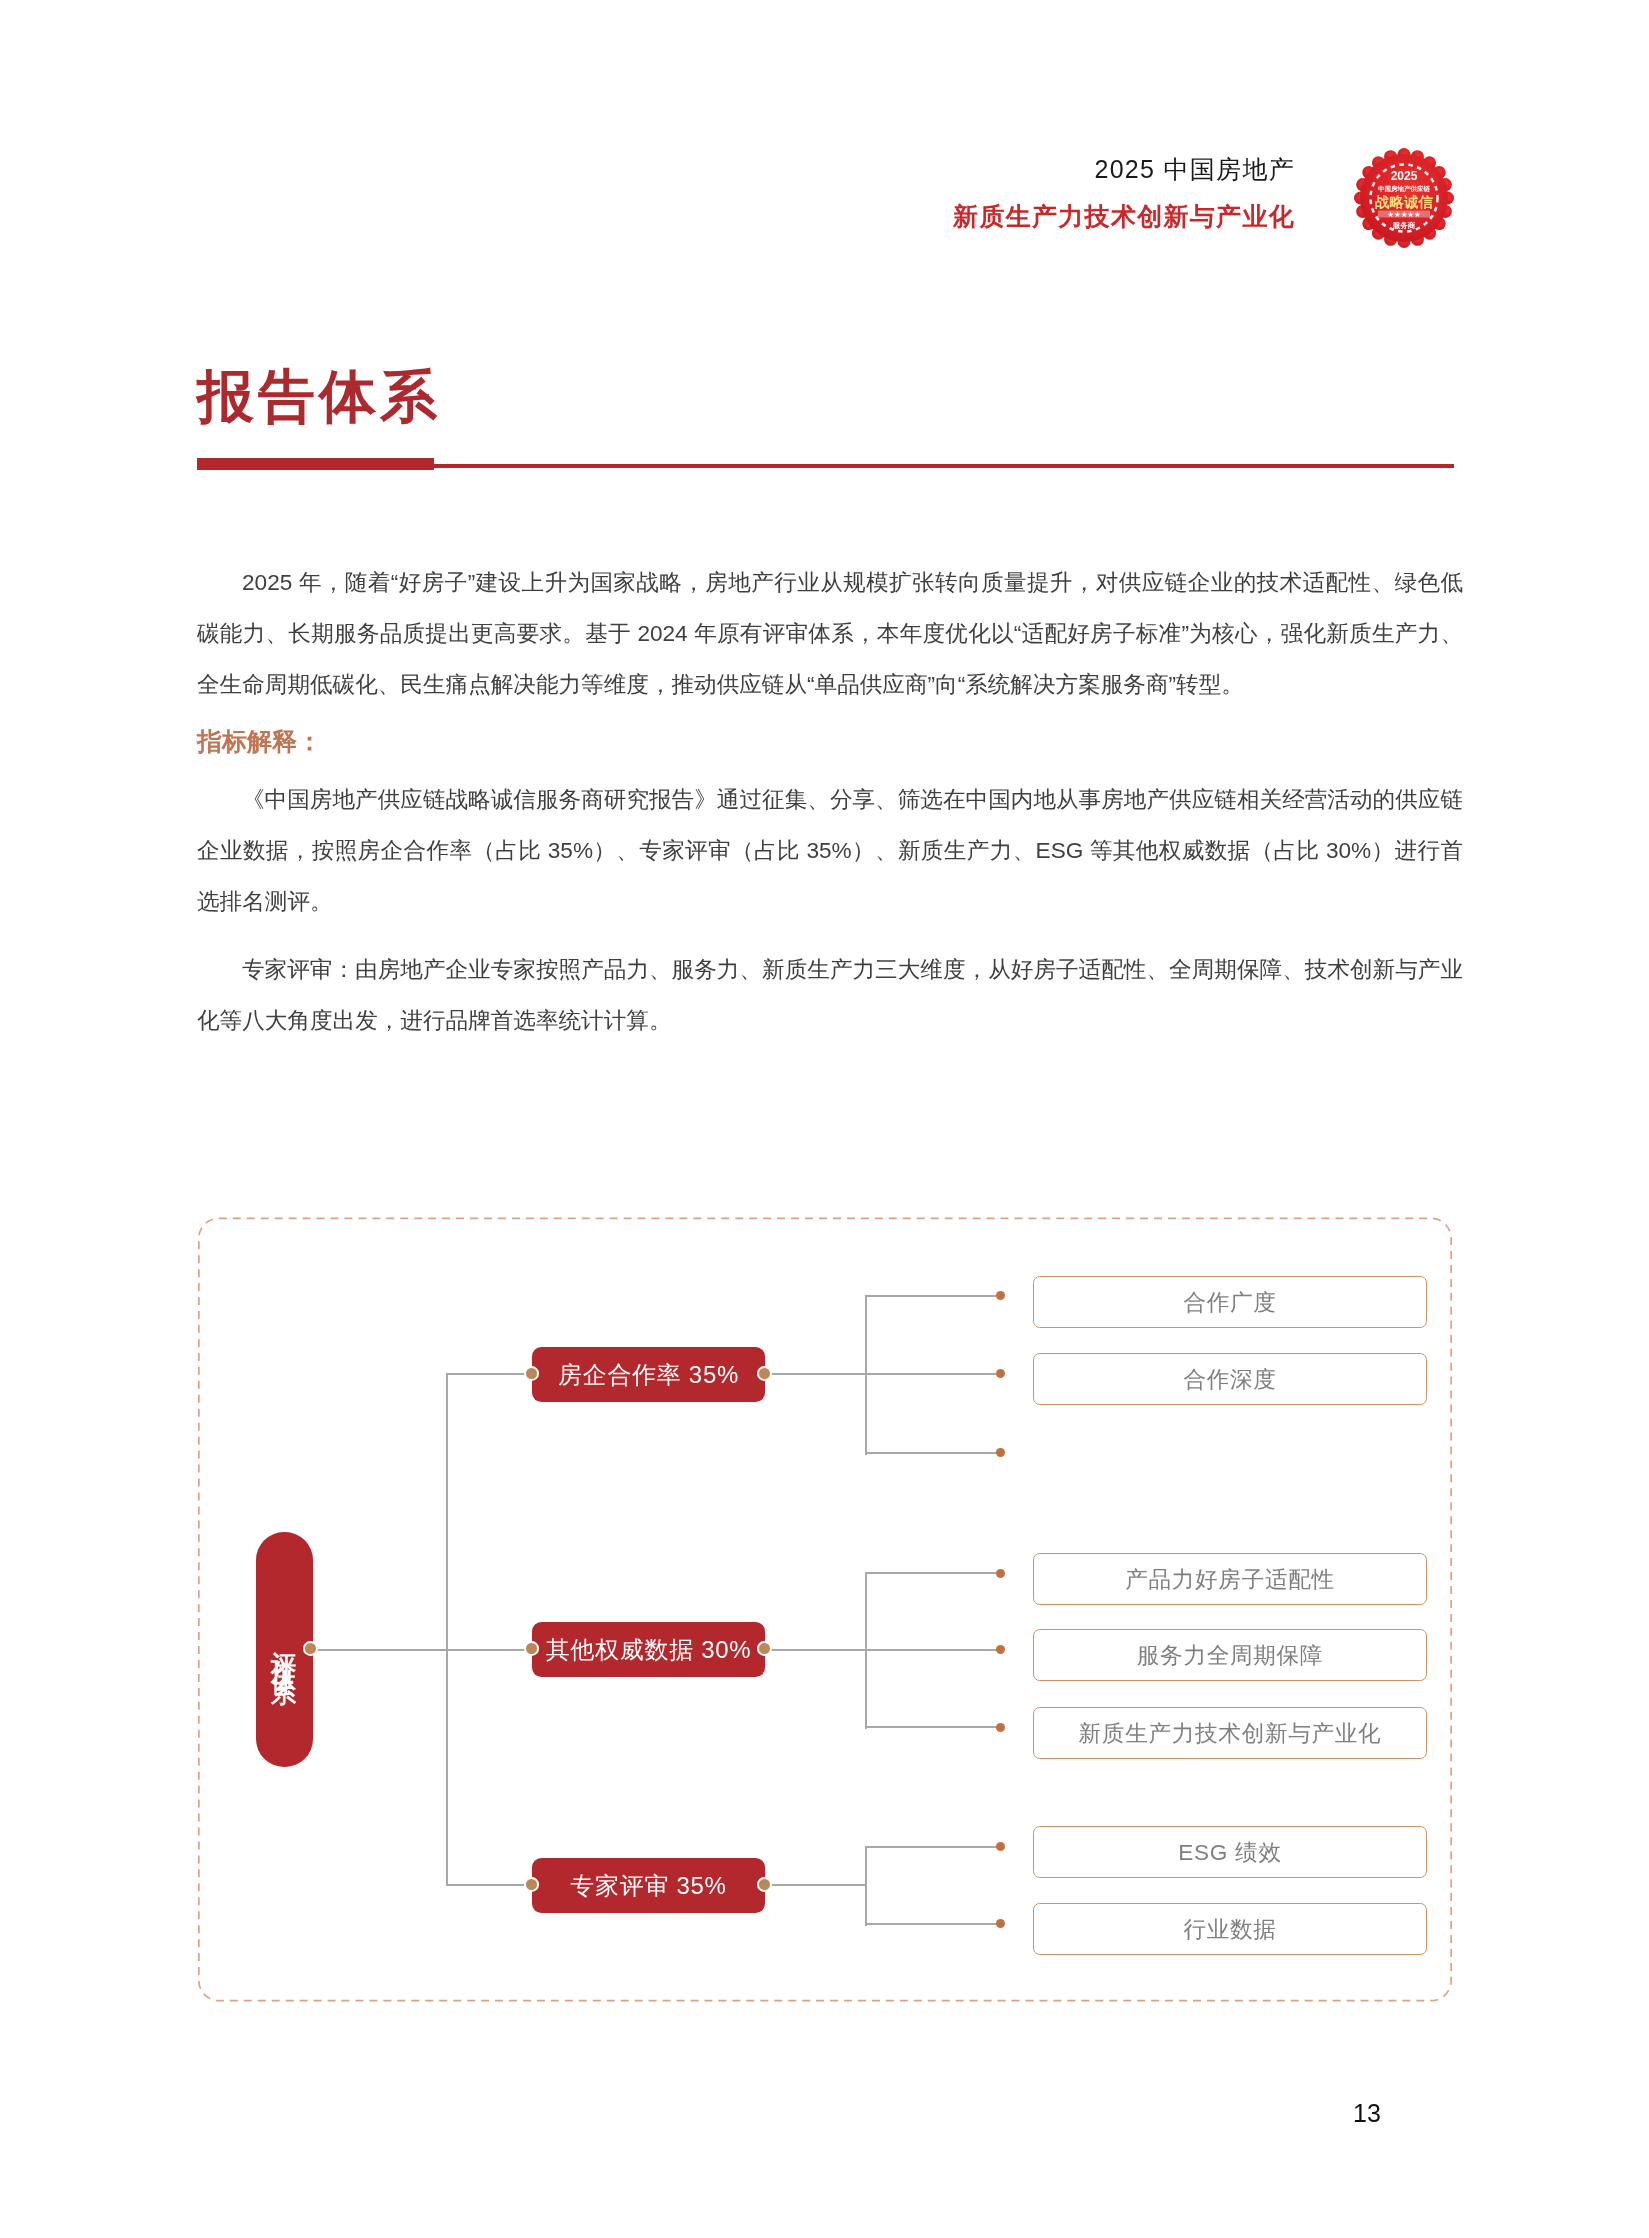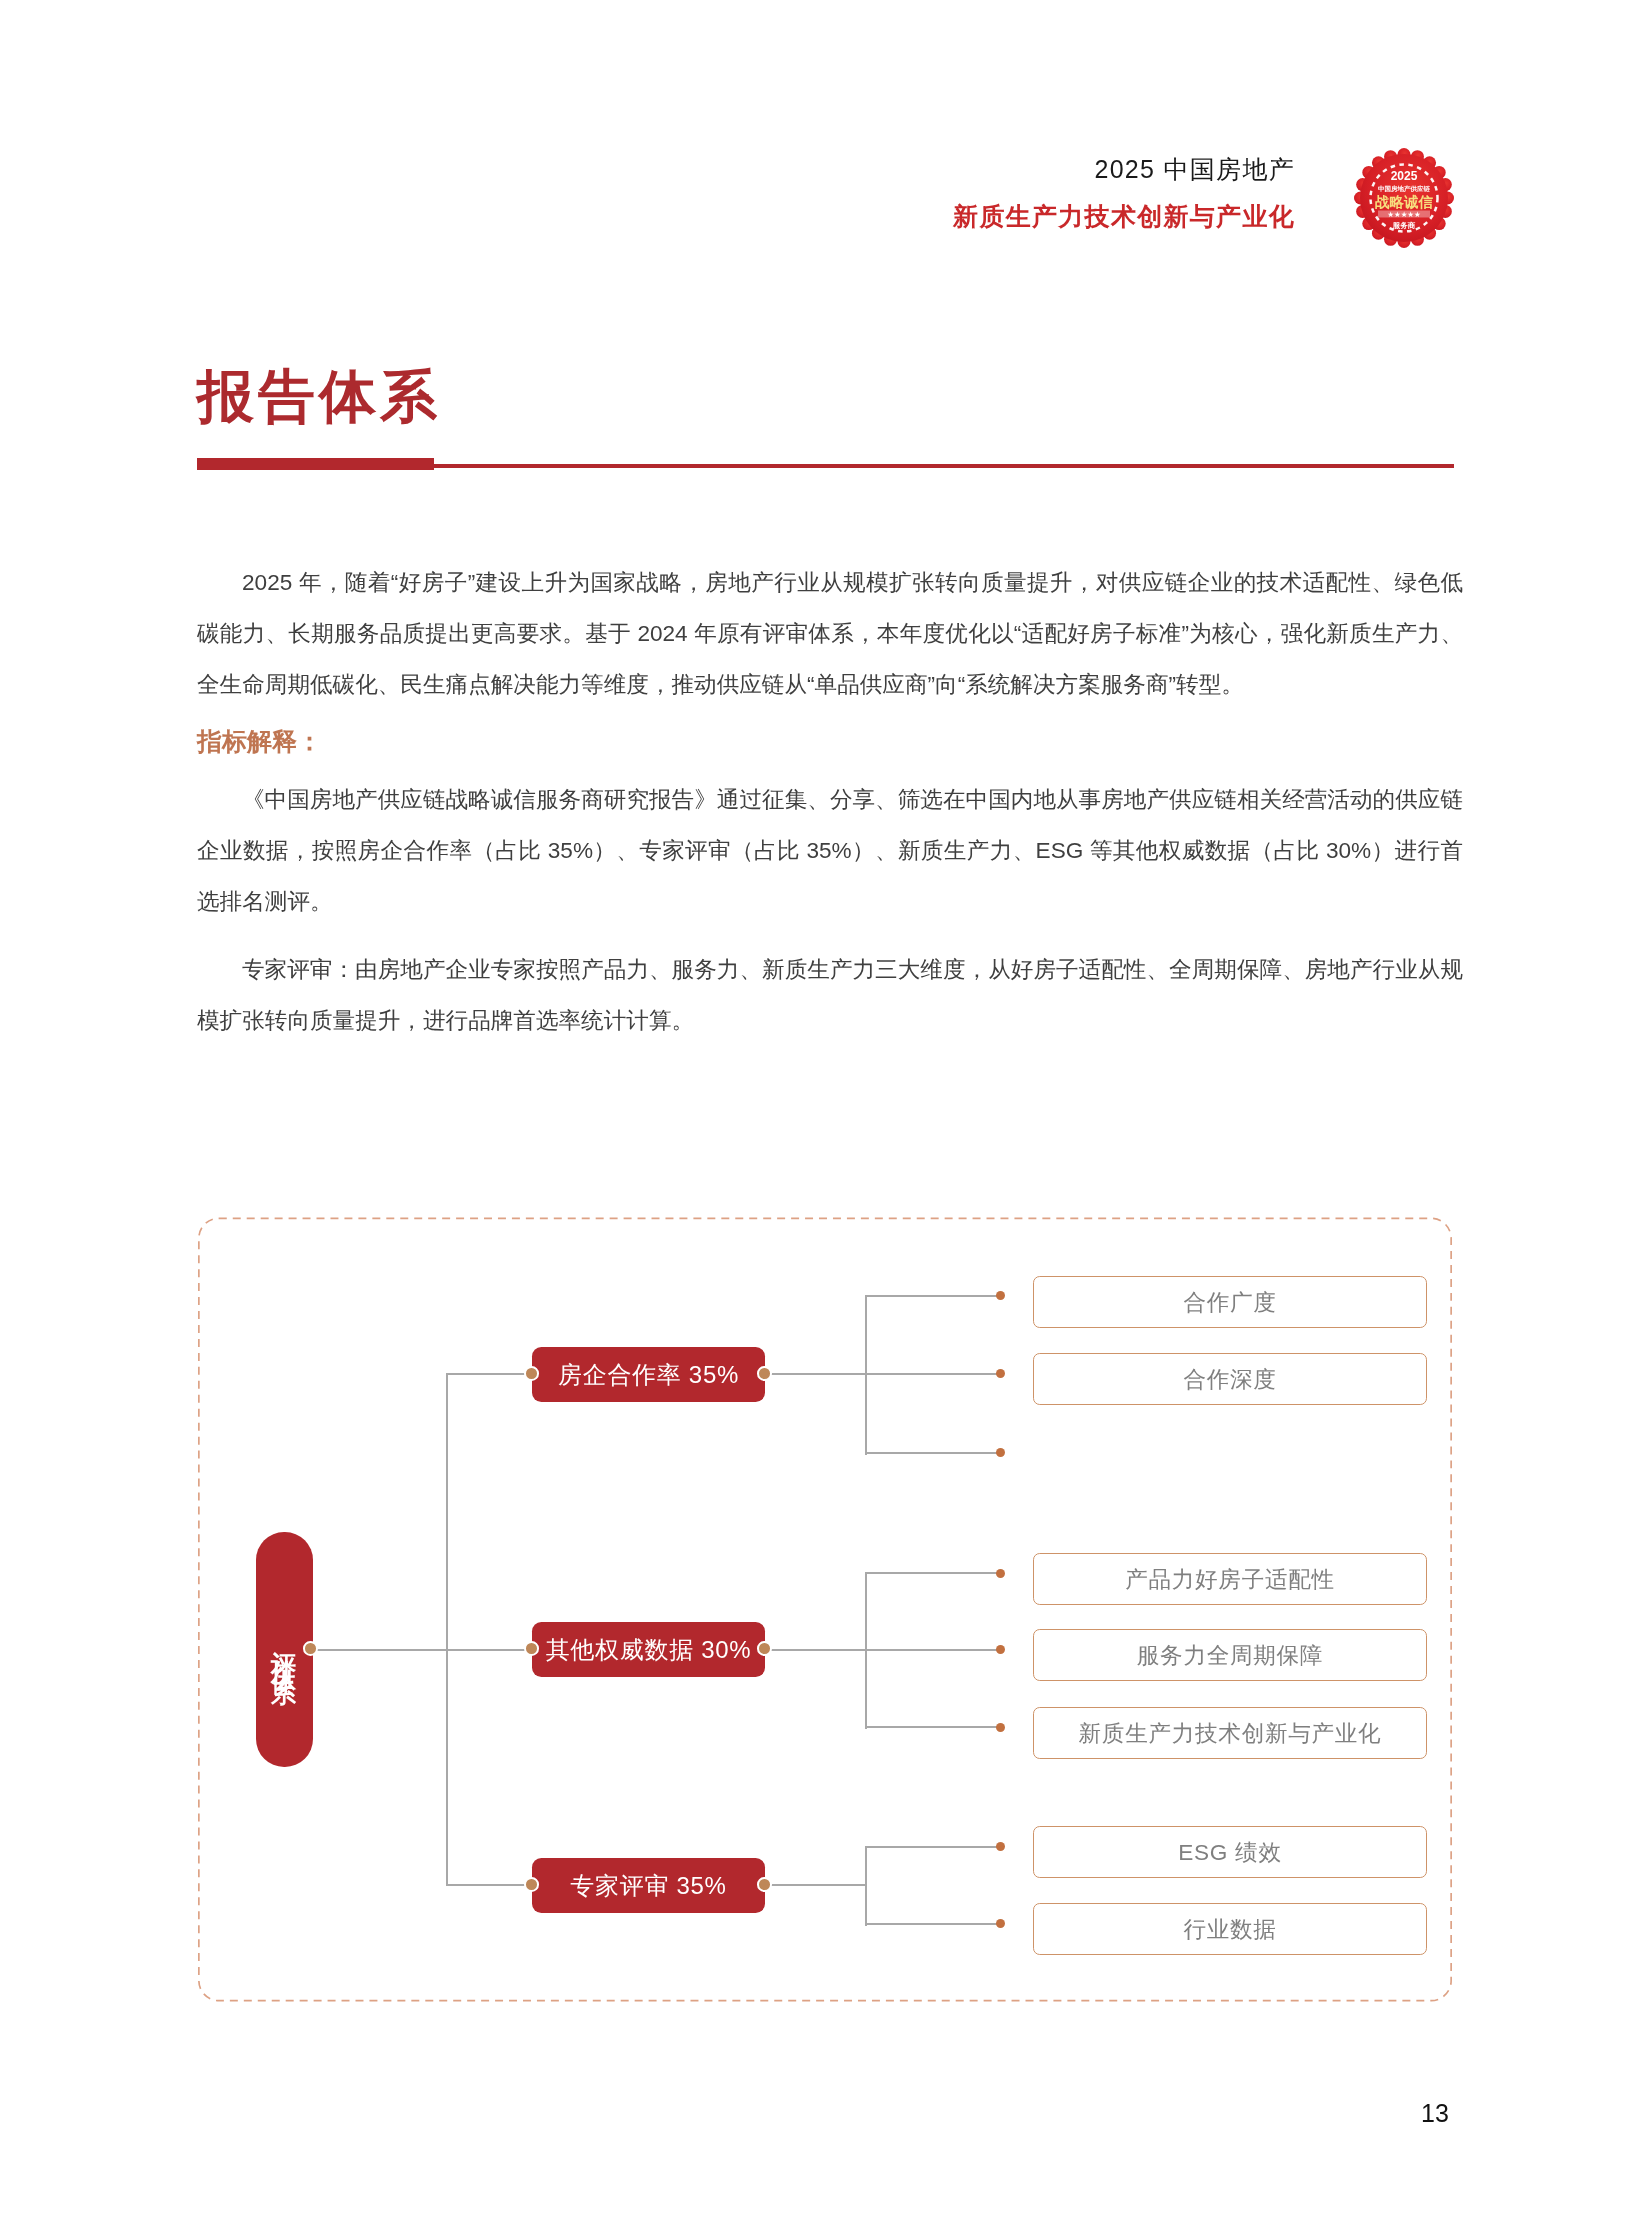--- a/index.html
+++ b/index.html
@@ -38,21 +38,21 @@
     position:absolute;left:335px;width:233px;height:55px;background:#B2282D;border-radius:9.3px;
     color:#ffffff;font-size:24px;display:flex;align-items:center;justify-content:center;letter-spacing:0.7px;
   }
   .leaf-box{
     position:absolute;left:836px;width:394px;height:52px;background:#ffffff;border:1.3px solid #CE9368;border-radius:6.7px;
     color:#7F7F7F;font-size:22.6px;display:flex;align-items:center;justify-content:center;box-sizing:border-box;letter-spacing:0.7px;
   }
   .dot{position:absolute;width:10.6px;height:10.6px;background:#BE8758;border:2.7px solid #ffffff;border-radius:50%;}
   .leaf-dot{position:absolute;width:9.3px;height:9.3px;background:#C2703F;border-radius:50%;}
   
-  .page-number{position:absolute;left:1421px;top:2099px;font-size:25px;color:#111111;}
+  .page-number{position:absolute;left:1353px;top:2099px;font-size:25px;color:#111111;}
 </style>
 </head>
 <body>
 
 <div class="header-text">
   <div class="header-line1">2025 中国房地产</div>
   <div class="header-line2">新质生产力技术创新与产业化</div>
 </div>
 
 <svg class="seal" viewBox="0 0 200 200">
@@ -98,21 +98,21 @@
 </svg>
 
 <div class="page-title">报告体系</div>
 <div class="divider-thick"></div>
 <div class="divider-thin"></div>
 
 <div class="content">
   <p>2025 年，随着“好房子”建设上升为国家战略，房地产行业从规模扩张转向质量提升，对供应链企业的技术适配性、绿色低碳能力、长期服务品质提出更高要求。基于 2024 年原有评审体系，本年度优化以“适配好房子标准”为核心，强化新质生产力、全生命周期低碳化、民生痛点解决能力等维度，推动供应链从“单品供应商”向“系统解决方案服务商”转型。</p>
   <div class="section-heading">指标解释：</div>
   <p style="margin-top:0;">《中国房地产供应链战略诚信服务商研究报告》通过征集、分享、筛选在中国内地从事房地产供应链相关经营活动的供应链企业数据，按照房企合作率（占比 35%）、专家评审（占比 35%）、新质生产力、ESG 等其他权威数据（占比 30%）进行首选排名测评。</p>
-  <p>专家评审：由房地产企业专家按照产品力、服务力、新质生产力三大维度，从好房子适配性、全周期保障、房地产行业从规模扩张转向质量提升，进行品牌首选率统计计算。</p>
+  <p>专家评审：由房地产企业专家按照产品力、服务力、新质生产力三大维度，从好房子适配性、全周期保障、技术创新与产业化等八大角度出发，进行品牌首选率统计计算。</p>
 </div>
 
 <div class="diagram">
   <svg class="frame" width="1256" height="785" viewBox="0 0 1888 1181">
     <rect x="2" y="2" width="1884" height="1177" rx="30" fill="none" stroke="#DDA184" stroke-width="2.5" stroke-dasharray="12 9"></rect>
   </svg>
 
   <div class="h-line" style="left:114px;top:432px;width:136px;"></div>
   <div class="v-line" style="left:249px;top:156px;height:513px;"></div>
   <div class="h-line" style="left:250px;top:156px;width:85px;"></div>

